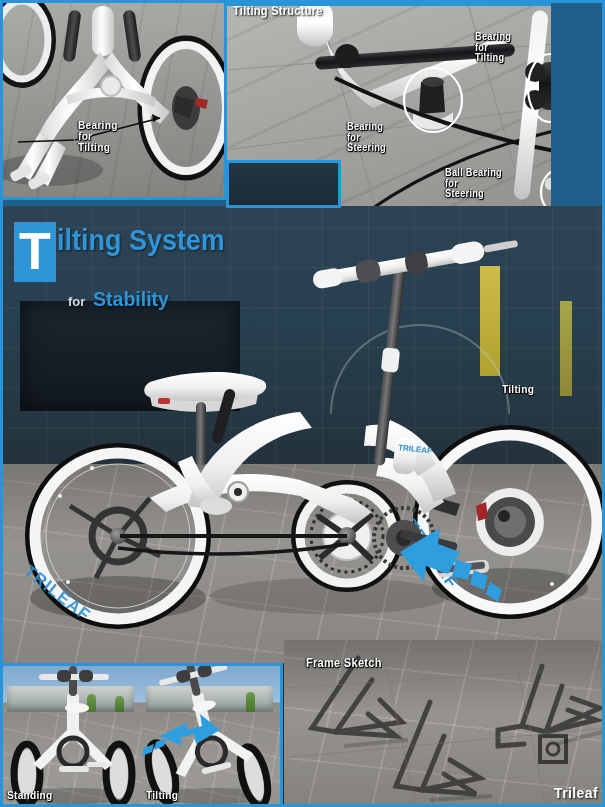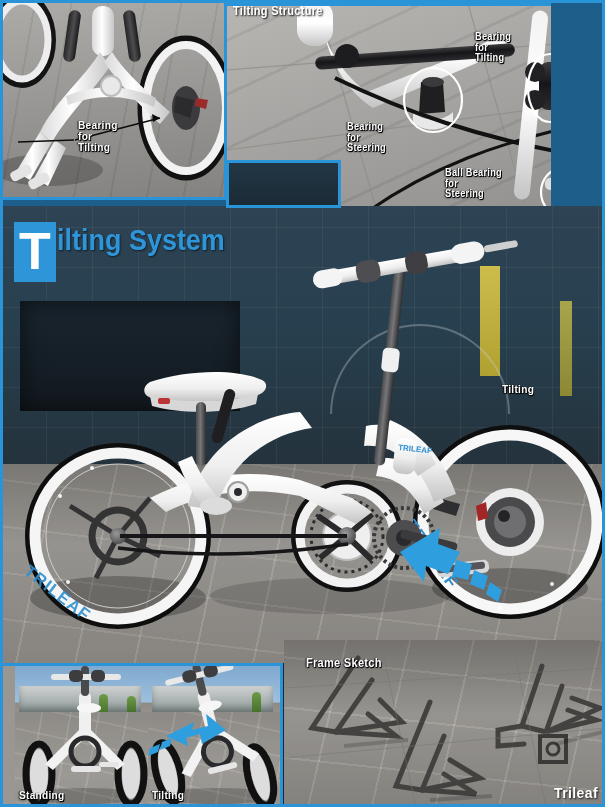--- a/index.html
+++ b/index.html
@@ -128,21 +128,20 @@
     position:absolute; left:226px; top:160px; width:115px; height:48px;
     border:3px solid #2a94d8; z-index:60;
     background:linear-gradient(180deg,#223645,#1b2b36);
   }
 
   
   .bottom-left {
     position:absolute; left:0; top:663px; width:283px; height:144px;
     border:3px solid #2a94d8; z-index:55; overflow:hidden; display:flex;
     background:#9a9792;
-    padding-left:12px;
   }
   .bl-half { position:relative; width:50%; height:100%; overflow:hidden;
     background:
       linear-gradient(180deg,#7fa9cf 0%,#9dc0dd 26%,#8e8b86 27%,#aeaba6 58%,#9b9894 100%);
   }
   .bl-half .bldg {
     position:absolute; left:4px; top:20px; width:92%; height:26px;
     background:linear-gradient(180deg,#cfd3d2,#8e9a99);
     box-shadow:inset 0 -4px 6px rgba(0,0,0,.25);
   }
@@ -307,20 +306,23 @@
     <div class="facade"></div>
     <div class="yellow2"></div>
     <div class="arch"></div>
     <div class="pavement"></div>
 
     <div class="title-wrap">
       <div>
         <div class="tbox">
           <span>T</span>
         </div><div class="t-main">ilting System</div>
+      </div>
+      <div class="t-sub">
+        <span class="t-for">for</span><span class="t-stab">Stability</span>
       </div>
     </div>
 
     <svg class="trike" viewBox="0 0 605 457">
       <defs>
         <linearGradient id="body" x1="0" y1="0" x2="0" y2="1">
           <stop offset="0" stop-color="#ffffff"></stop>
             <stop offset=".55" stop-color="#efefef"></stop>
             <stop offset="1" stop-color="#c3c3c3"></stop>
         </linearGradient>

